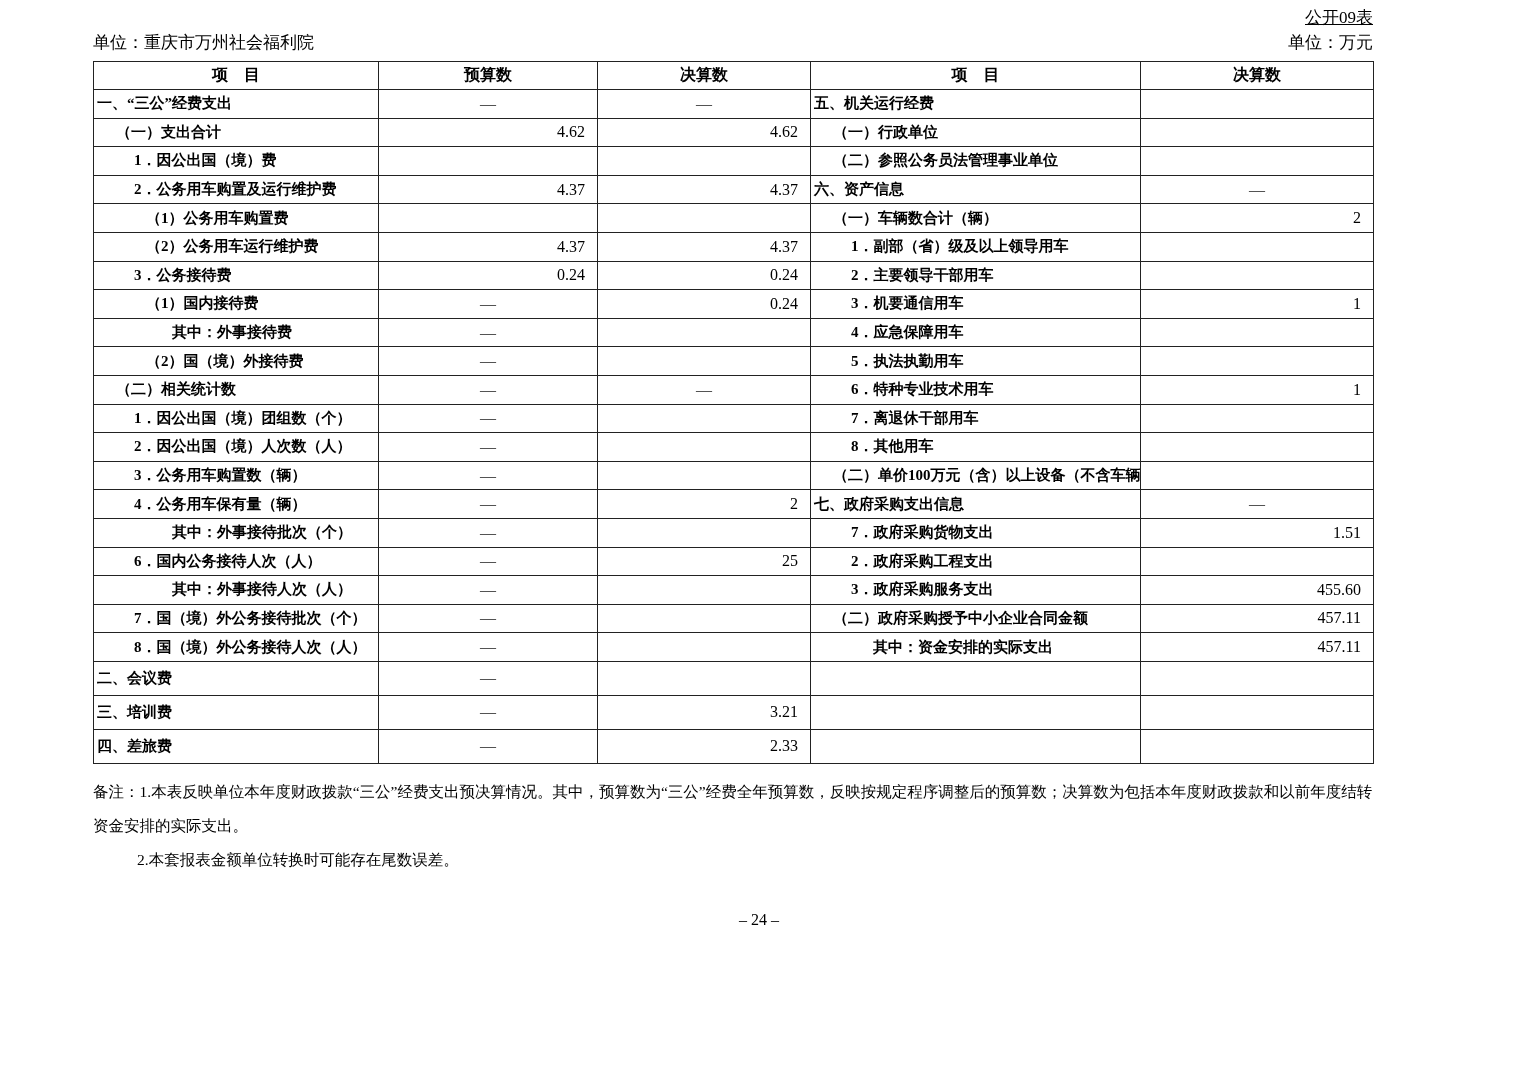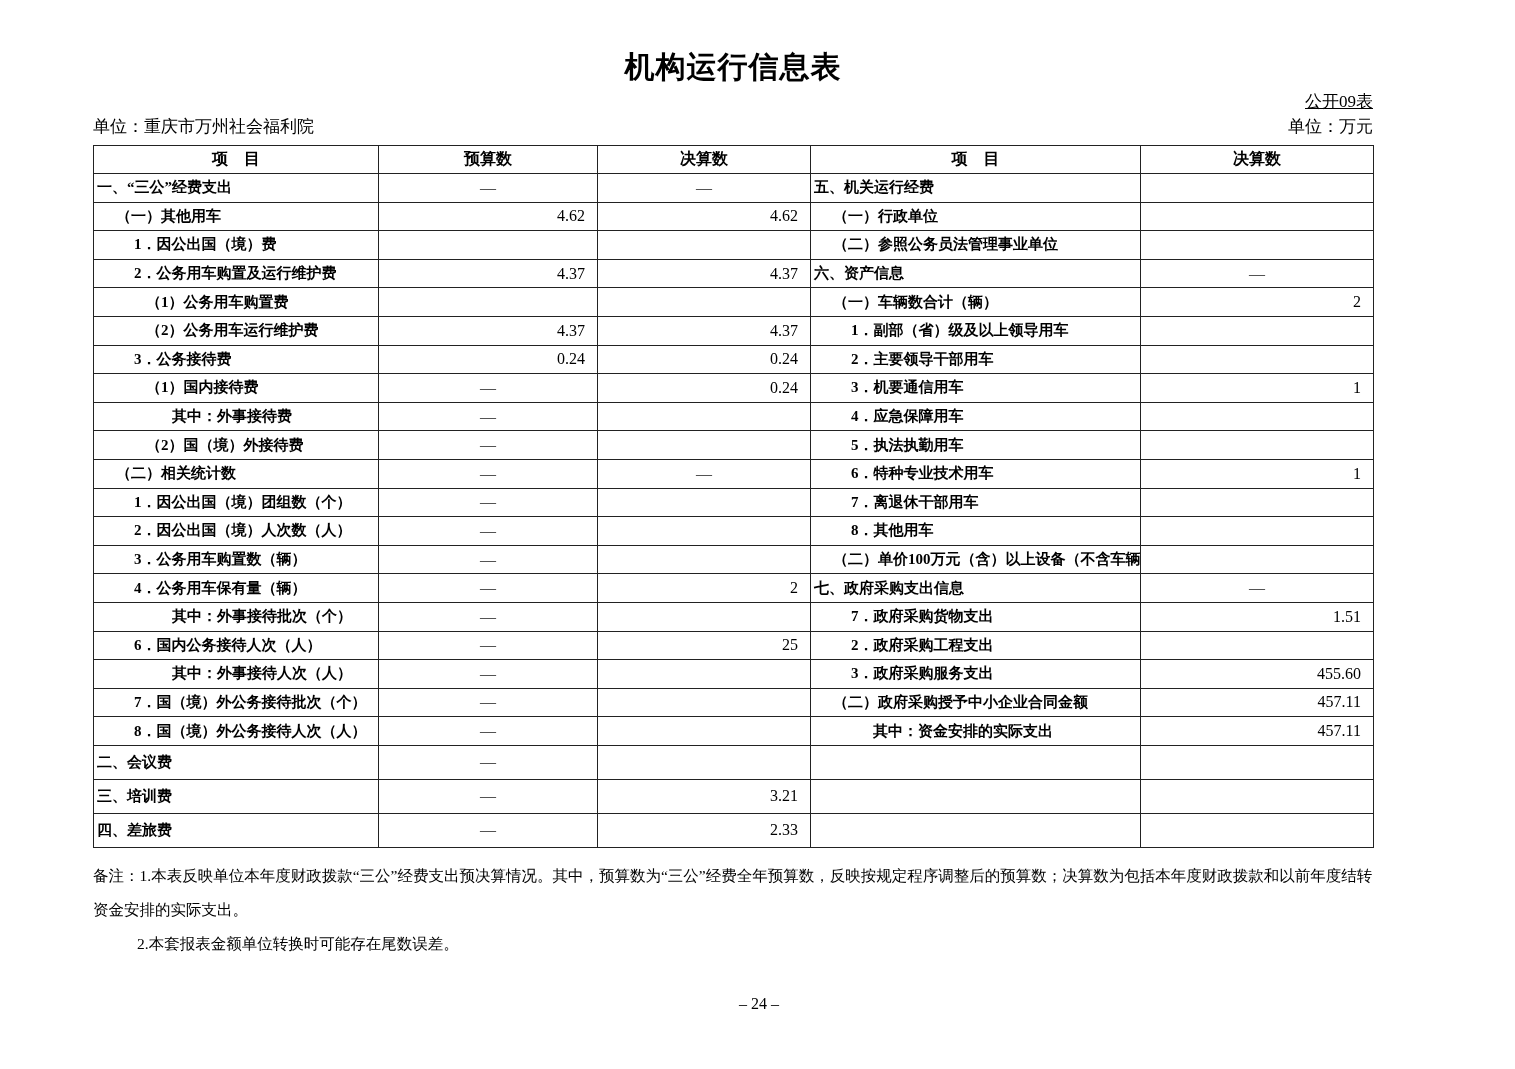--- a/index.html
+++ b/index.html
@@ -105,21 +105,20 @@
     font-size: 16px;
     padding-left: 52px;
     box-sizing: border-box;
   }
 </style>
 </head>
 <body>
 
 <div class="content">
 
-  <div class="doc-title">机构运行信息表</div>
 
   <div class="table-code-line">公开09表</div>
 
   <div class="unit-row">
     <span>单位：重庆市万州社会福利院</span>
     <span>单位：万元</span>
   </div>
 
   <table class="main-table">
     <colgroup>
@@ -140,21 +139,21 @@
     </thead>
     <tbody id="table-body">
         <tr>
           <td class="item lv0">一、“三公”经费支出</td>
           <td class="val dash">—</td>
           <td class="val dash">—</td>
           <td class="item lv0">五、机关运行经费</td>
           <td class="val"></td>
         </tr>
         <tr>
-          <td class="item lv1">（一）其他用车</td>
+          <td class="item lv1">（一）支出合计</td>
           <td class="val">4.62</td>
           <td class="val">4.62</td>
           <td class="item lv1">（一）行政单位</td>
           <td class="val"></td>
         </tr>
         <tr>
           <td class="item lv2">1．因公出国（境）费</td>
           <td class="val"></td>
           <td class="val"></td>
           <td class="item lv1">（二）参照公务员法管理事业单位</td>

